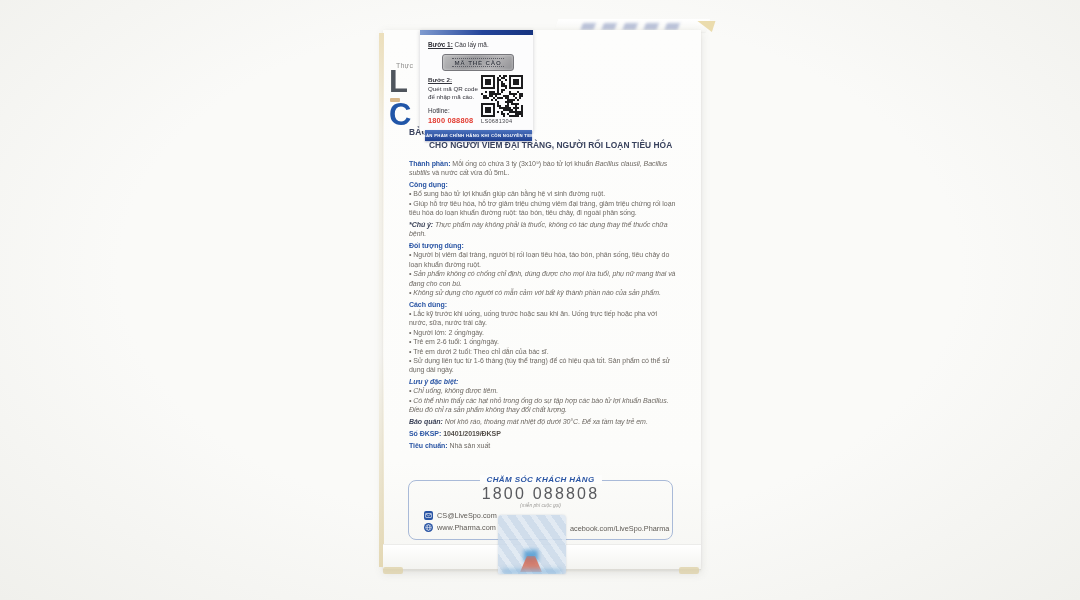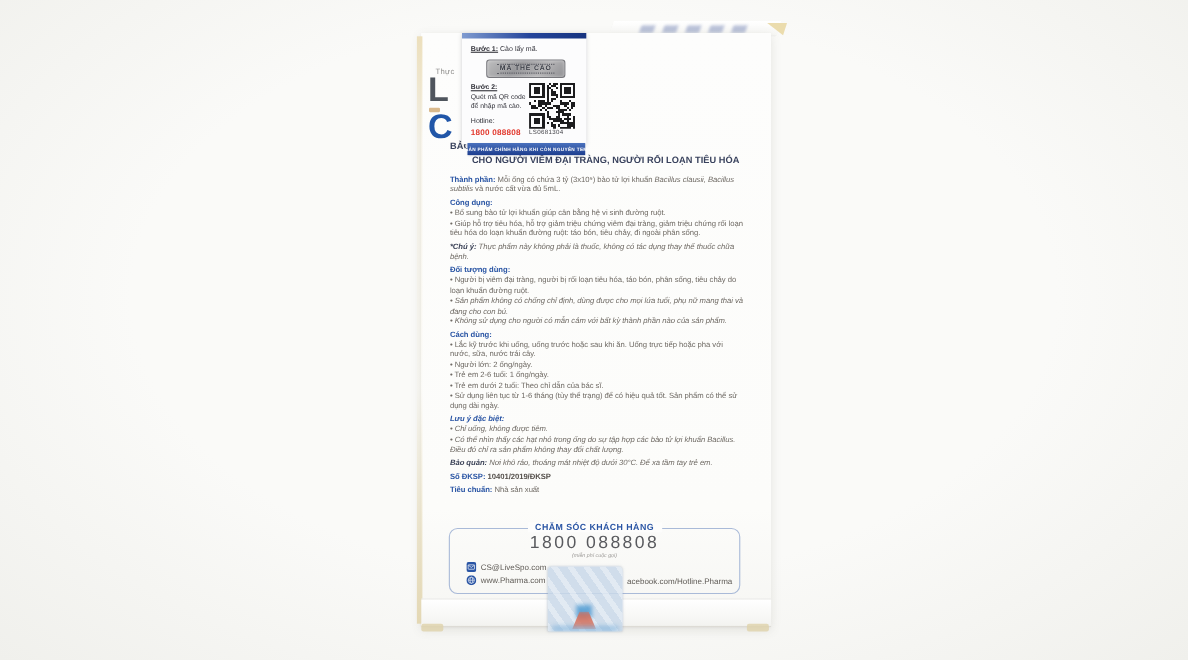--- a/index.html
+++ b/index.html
@@ -65,21 +65,21 @@
   .st-qr svg{width:100%;height:100%;fill:#1c1c1e;shape-rendering:crispEdges;}
   .st-code{position:absolute;left:61px;top:88px;font-size:5.6px;color:#44444a;letter-spacing:.3px;}
   .seal-band{position:absolute;left:42px;top:100px;width:107px;height:11px;z-index:6;
     background:linear-gradient(180deg,#4a71bd,#1d3e8f);display:flex;align-items:center;justify-content:center;
     box-shadow:0 1px 2px rgba(30,40,90,.3);}
   .seal-band span{font-size:4.3px;font-weight:700;color:#fff;letter-spacing:.28px;white-space:nowrap;}
   
   .care{position:absolute;left:25px;top:440px;width:265px;height:70px;}
   .care-border{position:absolute;left:0;right:0;top:10px;bottom:0;border:1px solid #a9bad8;border-radius:8px;}
   .care-title{position:absolute;top:5px;left:50%;transform:translateX(-50%);z-index:2;
-    background:#fdfdfc;padding:0 7px;font-size:8px;font-weight:700;color:#2a55a4;letter-spacing:.4px;white-space:nowrap;}
+    background:#fdfdfc;padding:0 7px;font-size:8px;font-weight:700;color:#2a55a4;letter-spacing:.4px;white-space:nowrap;font-style:italic;}
   .care-phone{position:absolute;top:15px;left:0;right:0;text-align:center;
     font-size:16px;font-weight:500;color:#595a5e;letter-spacing:2.2px;}
   .care-note{position:absolute;top:33px;left:0;right:0;text-align:center;font-size:4.8px;color:#9b9996;font-style:italic;}
   .care-row{position:absolute;left:16px;font-size:7.3px;color:#5e5a55;display:flex;align-items:flex-start;gap:4px;}
   .care-row.r1{top:41px;}
   .care-row.r2{top:53px;}
   .c-ico{width:9px;height:9px;display:inline-flex;}
   .care-fb{position:absolute;left:162px;top:54px;font-size:7.3px;color:#5e5a55;white-space:nowrap;}
   
   .tape{position:absolute;left:498px;top:515px;width:68px;height:59px;z-index:10;
@@ -408,21 +408,21 @@
         <span class="c-ico">
           <svg viewBox="0 0 10 10" width="9" height="9">
               <circle cx="5" cy="5" r="5" fill="#2a55a4"></circle>
               <circle cx="5" cy="5" r="3.1" fill="none" stroke="#fff" stroke-width="0.6"></circle>
               <ellipse cx="5" cy="5" rx="1.4" ry="3.1" fill="none" stroke="#fff" stroke-width="0.6"></ellipse>
               <line x1="1.9" y1="5" x2="8.1" y2="5" stroke="#fff" stroke-width="0.6"></line>
             </svg>
         </span>
         <span>www.Pharma.com</span>
       </div>
-      <div class="care-fb">acebook.com/Hotline.Pharma</div>
+      <div class="care-fb">acebook.com/LiveSpo.Pharma</div>
     </div>
   </div>
 
   <div class="tape">
     <div class="tape-streaks"></div>
     <div class="tape-art-blue"></div>
     <div class="tape-art-red"></div>
     <div class="tape-art-blue2"></div>
   </div>
 

